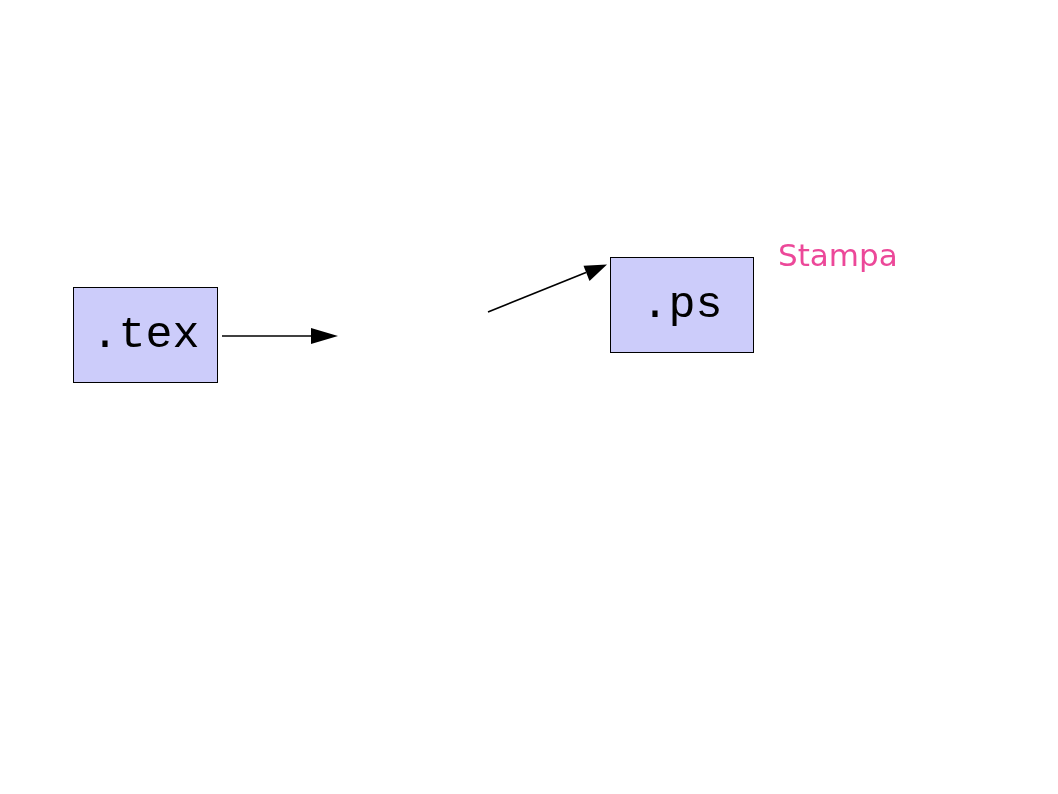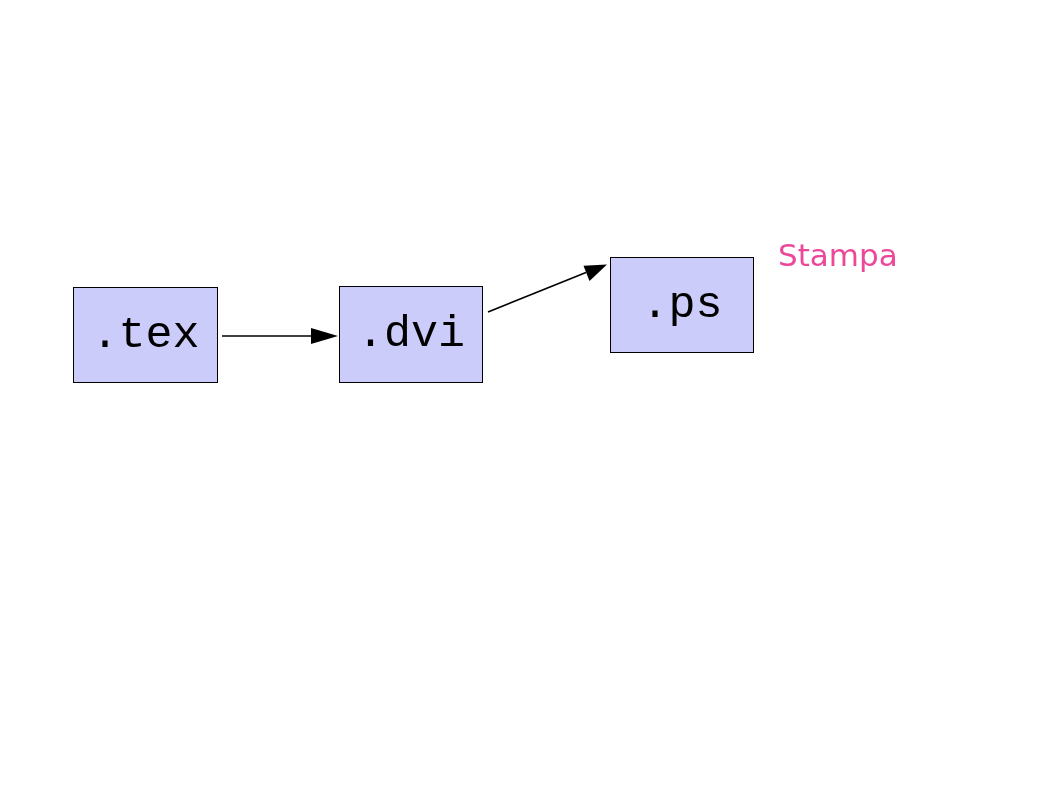--- a/index.html
+++ b/index.html
@@ -74,23 +74,20 @@
     <g>
       <line x1="488" y1="312" x2="586" y2="272.5"></line>
       <polygon points="607,264.5 583.5,265.8 589.5,281.1"></polygon>
     </g>
   </svg>
 
   <div class="node node-tex">
     <span class="node-label">.tex</span>
   </div>
 
-  <div class="node node-dvi">
-    <span class="node-label">.dvi</span>
-  </div>
 
   <div class="node node-ps">
     <span class="node-label">.ps</span>
   </div>
 
   <div class="annotation">Stampa</div>
 
 </div>
 
 </body></html>

